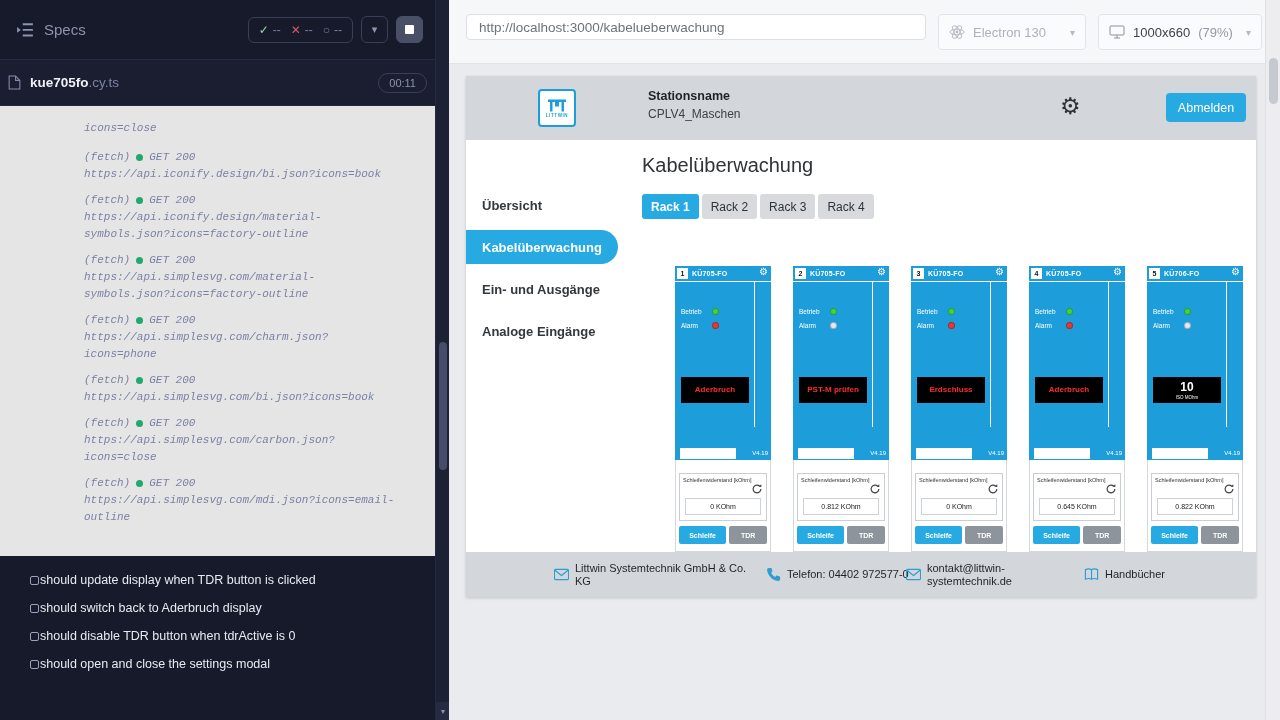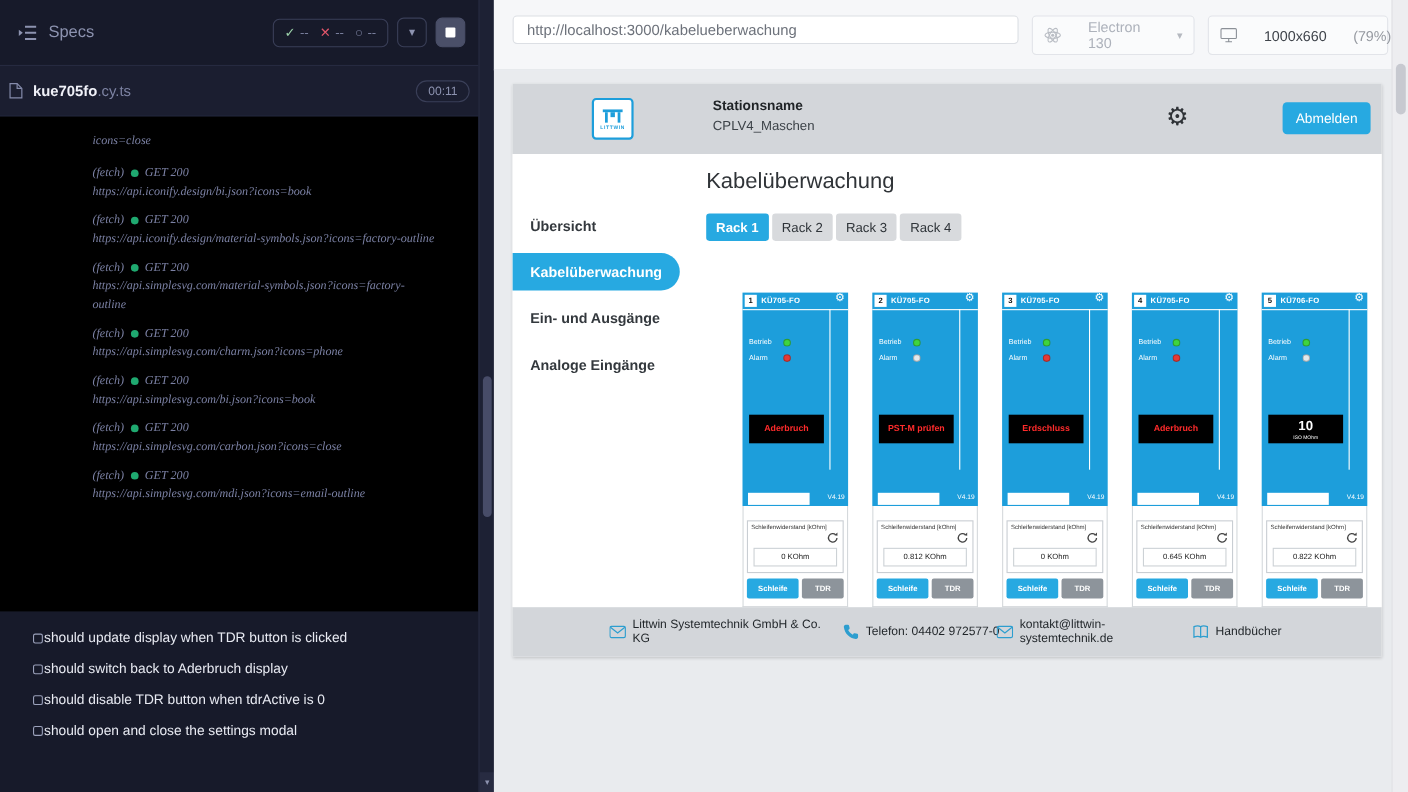--- a/index.html
+++ b/index.html
@@ -21,42 +21,42 @@
   .cy-btn { width:27px; height:27px; border:1px solid #3a3f58; border-radius:6px; display:grid; place-items:center; color:#8d93b0; font-size:11px; cursor:pointer; }
   .cy-btn.stop { background:#4a4f68; border-color:#4a4f68; }
   .cy-btn .sq { width:9px; height:9px; background:#fff; border-radius:1px; }
 
   .cy-specrow { position:absolute; top:60px; left:0; right:14px; height:46px; display:flex; align-items:center; padding:0 8px; background:#1b1e30; border-bottom:1px solid #23273c; }
   .spec-doc-icon { width:13px; height:15px; color:#858bab; }
   .spec-name { font-size:13.5px; font-weight:bold; color:#f0f1f8; margin-left:9px; }
   .spec-ext { font-size:13.5px; color:#7d83a3; }
   .spec-timer { margin-left:auto; border:1px solid #3a3f58; border-radius:11px; padding:3px 10px; font-size:11px; color:#8d93b0; }
 
-  .cy-log { position:absolute; top:106px; left:0; right:14px; height:450px; background:#000000; padding:14px 0 0 84px;
-            font-family:Liberation Serif, serif; font-style:italic; font-size:11px; line-height:17px; color:#7b81a4; }
+  .cy-log { position:absolute; top:106px; left:0; right:14px; height:450px; background:#e5e5e5; padding:14px 0 0 84px;
+            font-family:Liberation Mono, monospace; font-style:italic; font-size:11px; line-height:17px; color:#7b81a4; }
   .log-url { max-width:312px; overflow-wrap:break-word; }
   .log-partial { margin-bottom:12px; }
   .log-entry { margin-bottom:9px; cursor:pointer; }
   .log-head { display:flex; align-items:center; gap:6px; }
   .dot { width:7px; height:7px; border-radius:50%; background:#1fa970; display:inline-block; flex:none; }
 
   .cy-tests { position:absolute; top:556px; left:0; right:14px; bottom:0; background:#171a2a; padding-top:10px; }
   .test-row { display:flex; align-items:center; gap:1px; padding:7px 10px 7px 30px; cursor:pointer; }
   .test-marker { width:9px; height:9px; border:1.5px solid #9ba1bb; border-radius:2px; flex:none; }
   .test-title { font-size:12.5px; color:#e8eaf2; }
 
   .cy-scroll { position:absolute; right:0; top:0; width:14px; height:720px; background:#1d2134; border-left:1px solid #262a40; }
   .cy-thumb { position:absolute; top:342px; left:3px; width:8px; height:128px; background:#474c68; border-radius:4px; }
   .cy-scroll-arrow { position:absolute; bottom:0; left:0; width:14px; height:18px; background:#272b41; color:#8d93b0; font-size:8px; display:grid; place-items:center; }
 
   
   .br { position:absolute; left:449px; top:0; width:831px; height:720px; background:#e9ebee; }
   .chrome { position:absolute; top:0; left:0; width:100%; height:64px; background:#f6f7f9; border-bottom:1px solid #e2e4e8; }
   .urlbar { position:absolute; left:17px; top:14px; width:460px; height:26px; background:#fff; border:1px solid #dcdfe4; border-radius:4px; padding:0 12px; font-size:13.5px; color:#6d727b; font-family:"Liberation Sans", sans-serif; }
-  .sel { position:absolute; top:14px; height:36px; background:#fafbfc; border:1px solid #e2e4e9; border-radius:4px; display:flex; align-items:center; gap:24px; padding:0 10px; font-size:13px; cursor:pointer; }
+  .sel { position:absolute; top:14px; height:36px; background:#fafbfc; border:1px solid #e2e4e9; border-radius:4px; display:flex; align-items:center; gap:8px; padding:0 10px; font-size:13px; cursor:pointer; }
   .sel.engine { left:489px; width:148px; color:#adb2bb; }
   .sel.viewport { left:649px; width:164px; color:#3f444b; }
   .sel .icon { width:16px; height:16px; flex:none; }
   .sel.engine .icon { color:#b9bdc4; }
   .sel.viewport .icon { color:#8b9097; }
   .vp-zoom { color:#9599a0; }
   .chev { margin-left:auto; color:#b5b9c0; font-size:10px; }
 
   .win-scroll { position:absolute; right:0; top:0; width:15px; height:720px; background:#ededf0; border-left:1px solid #dfe0e4; }
   .win-thumb { position:absolute; top:58px; left:3px; width:9px; height:46px; background:#c7c9d0; border-radius:5px; }

